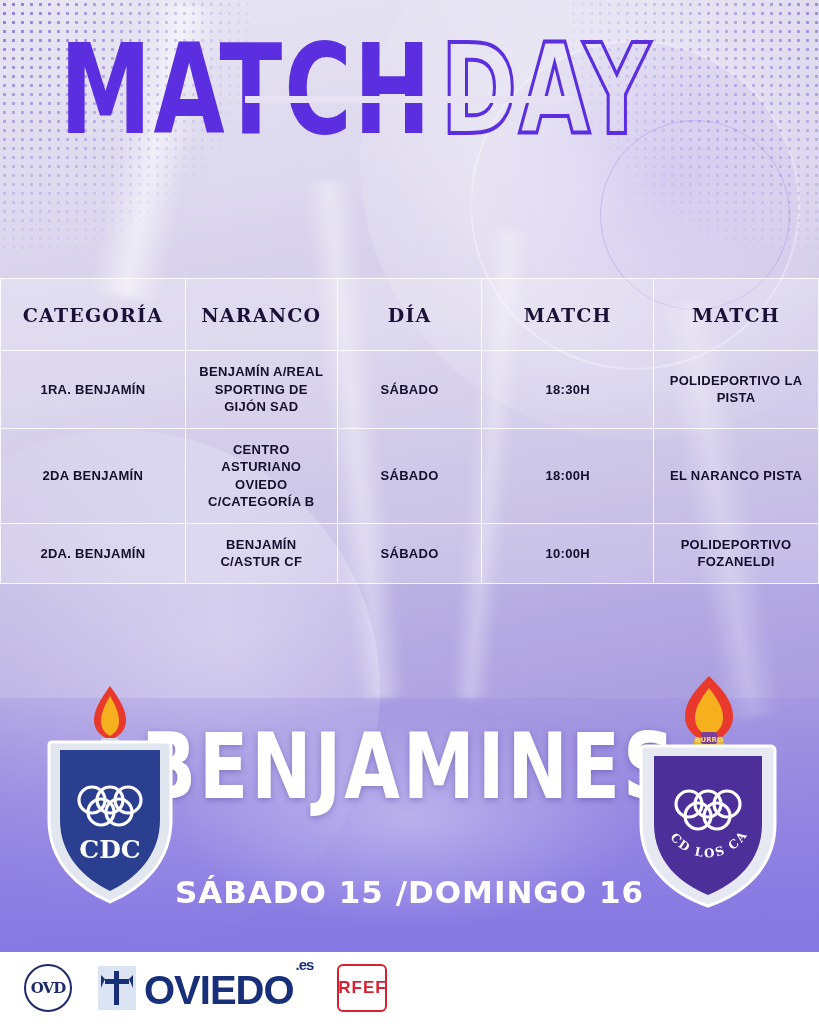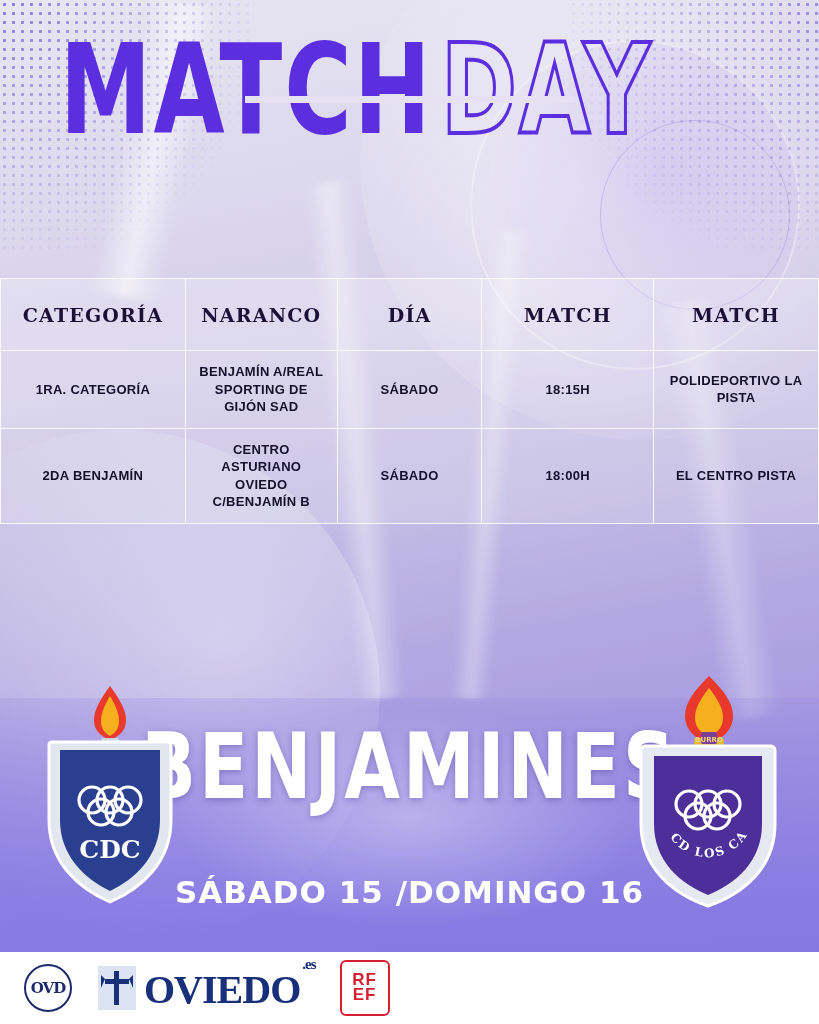--- a/index.html
+++ b/index.html
@@ -188,31 +188,31 @@
   .ovd-circle {
     width: 48px; height: 48px; border-radius: 50%;
     border: 2px solid #1d2a6b;
     display: flex; align-items: center; justify-content: center;
     font-family: "DejaVu Serif", serif; font-weight: bold; font-size: 15px; color: #1d2a6b;
     letter-spacing: -1px;
   }
   .oviedo-logo { display: flex; align-items: flex-end; gap: 8px; }
   .oviedo-cross { width: 38px; height: 44px; }
   .oviedo-text {
-    font-family: Liberation Serif, serif;
+    font-family: Liberation Sans, sans-serif;
     font-weight: bold; font-size: 40px; color: #18307a; letter-spacing: -1px;
     line-height: 1;
     position: relative;
   }
   .oviedo-text sup {
     font-size: 15px; color: #18307a; position: relative; top: -20px; left: 2px;
   }
   .rfef {
-    width: 50px; height: 56px; border: 2px solid #d62030; border-radius: 6px;
-    display: flex; flex-direction: column; align-items: center; justify-content: center;
+    width: 50px; height: 48px; border: 2px solid #d62030; border-radius: 6px;
+    display: flex; flex-direction: row; align-items: center; justify-content: center;
     color: #d62030; font-family: "Liberation Sans", sans-serif; font-weight: bold;
     font-size: 17px; line-height: .86; letter-spacing: 1px;
   }
 </style>
 </head>
 <body>
 
 <div class="poster">
 
   <div class="swirl s1"></div>
@@ -246,32 +246,39 @@
         <tr>
           <th>CATEGORÍA</th>
           <th>NARANCO</th>
           <th>DÍA</th>
           <th>MATCH</th>
           <th>MATCH</th>
         </tr>
       </thead>
       <tbody>
         <tr>
-          <td>1RA. CATEGORÍA</td>
+          <td>1RA. BENJAMÍN</td>
           <td>BENJAMÍN A/REAL SPORTING DE GIJÓN SAD</td>
           <td>SÁBADO</td>
-          <td>18:15H</td>
+          <td>18:30H</td>
           <td>POLIDEPORTIVO LA PISTA</td>
         </tr>
         <tr>
           <td>2DA BENJAMÍN</td>
-          <td>CENTRO ASTURIANO OVIEDO C/BENJAMÍN B</td>
+          <td>CENTRO ASTURIANO OVIEDO C/CATEGORÍA B</td>
           <td>SÁBADO</td>
           <td>18:00H</td>
-          <td>EL CENTRO PISTA</td>
+          <td>EL NARANCO PISTA</td>
+        </tr>
+        <tr>
+          <td>2DA. BENJAMÍN</td>
+          <td>BENJAMÍN C/ASTUR CF</td>
+          <td>SÁBADO</td>
+          <td>10:00H</td>
+          <td>POLIDEPORTIVO FOZANELDI</td>
         </tr>
       </tbody>
     </table>
   </div>
 
   <div class="bottom">
     <div class="bottom-glow"></div>
 
     <div class="benjamines">BENJAMINES</div>
     <div class="dates">SÁBADO 15 /DOMINGO 16</div>

